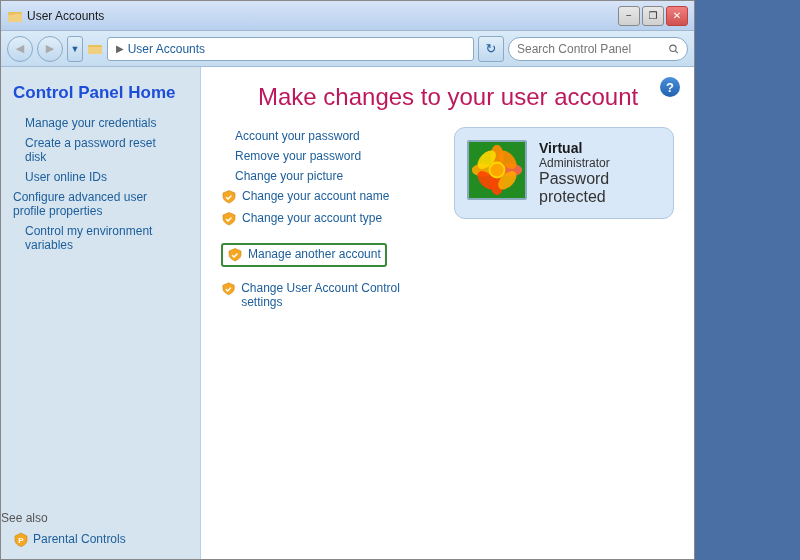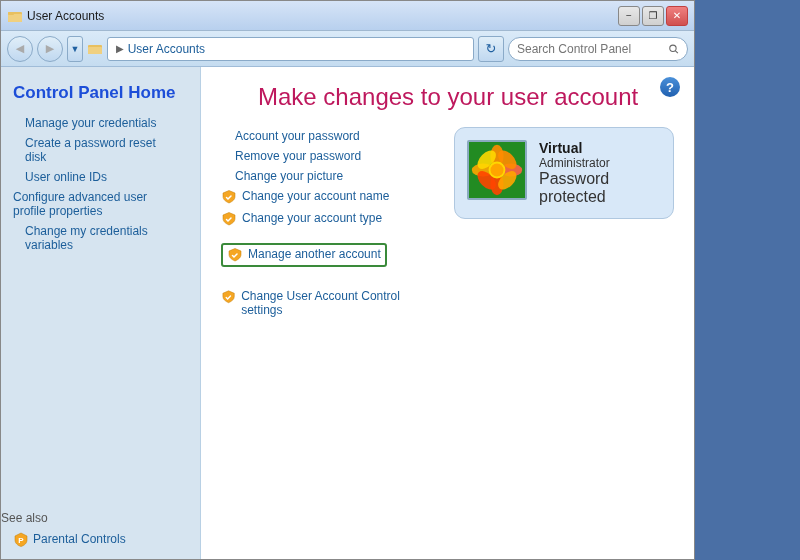--- a/index.html
+++ b/index.html
@@ -252,21 +252,21 @@
     }
 
     
     .highlight-box {
       border: 2px solid #3a8a3a;
       border-radius: 3px;
       padding: 2px 4px;
       display: inline-flex;
       align-items: center;
       gap: 5px;
-      margin-bottom: 20px;
+      margin-bottom: 0;
     }
 
     
     .user-card {
       width: 220px;
       background: #d8e8f8;
       border: 1px solid #b0c8e0;
       border-radius: 11px;
       padding: 12px;
       display: flex;
@@ -352,21 +352,21 @@
 
   <div class="main-layout">
 
     <div class="sidebar">
       <div class="sidebar-title">Control Panel Home</div>
 
       <a class="sidebar-link">Manage your credentials</a>
       <a class="sidebar-link">Create a password reset disk</a>
       <a class="sidebar-link">User online IDs</a>
       <a class="sidebar-link" style="padding-left:12px;">Configure advanced user profile properties</a>
-      <a class="sidebar-link">Change my credentials variables</a>
+      <a class="sidebar-link">Control my environment variables</a>
 
       <div class="sidebar-spacer"></div>
 
       <div class="sidebar-seealso">See also</div>
       <div class="sidebar-seealso-link">
 
         <svg width="16" height="16" viewBox="0 0 16 16">
           <path d="M8 2L2 5v4c0 3 2.5 5.5 6 6.5 3.5-1 6-3.5 6-6.5V5L8 2z" fill="#f5a623" stroke="#c07a00" stroke-width="0.5"></path>
           <text x="8" y="12" text-anchor="middle" fill="white" font-size="8" font-weight="bold">P</text>
         </svg>
@@ -403,21 +403,21 @@
           <div style="margin-top: 14px;">
             <div class="highlight-box">
               <svg width="16" height="16" class="shield-icon-img" viewBox="0 0 16 16">
                 <path d="M8 1.5L2 4v3.5c0 3 2.5 5 6 6.5 3.5-1.5 6-3.5 6-6.5V4L8 1.5z" fill="#f5a623" stroke="#c07a00" stroke-width="0.5"></path>
                 <path d="M5.5 8.5l1.5 1.5 3-3" stroke="white" stroke-width="1.5" fill="none" stroke-linecap="round"></path>
               </svg>
               <a class="action-link" style="padding:0;color:#1c5e9a;">Manage another account</a>
             </div>
           </div>
 
-          <div class="shield-link" style="margin-top:0;">
+          <div class="shield-link" style="margin-top:12px;">
             <svg width="16" height="16" class="shield-icon-img" viewBox="0 0 16 16">
               <path d="M8 1.5L2 4v3.5c0 3 2.5 5 6 6.5 3.5-1.5 6-3.5 6-6.5V4L8 1.5z" fill="#f5a623" stroke="#c07a00" stroke-width="0.5"></path>
               <path d="M5.5 8.5l1.5 1.5 3-3" stroke="white" stroke-width="1.5" fill="none" stroke-linecap="round"></path>
             </svg>
             <span>Change User Account Control settings</span>
           </div>
         </div>
 
         <div class="user-card">
           <div class="user-avatar">

